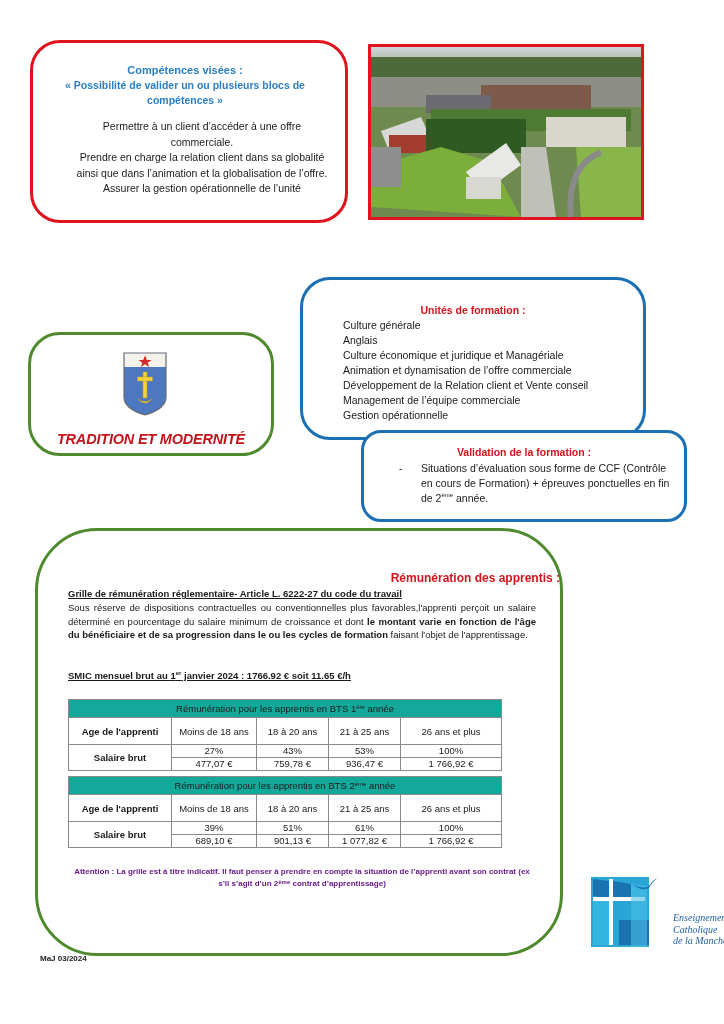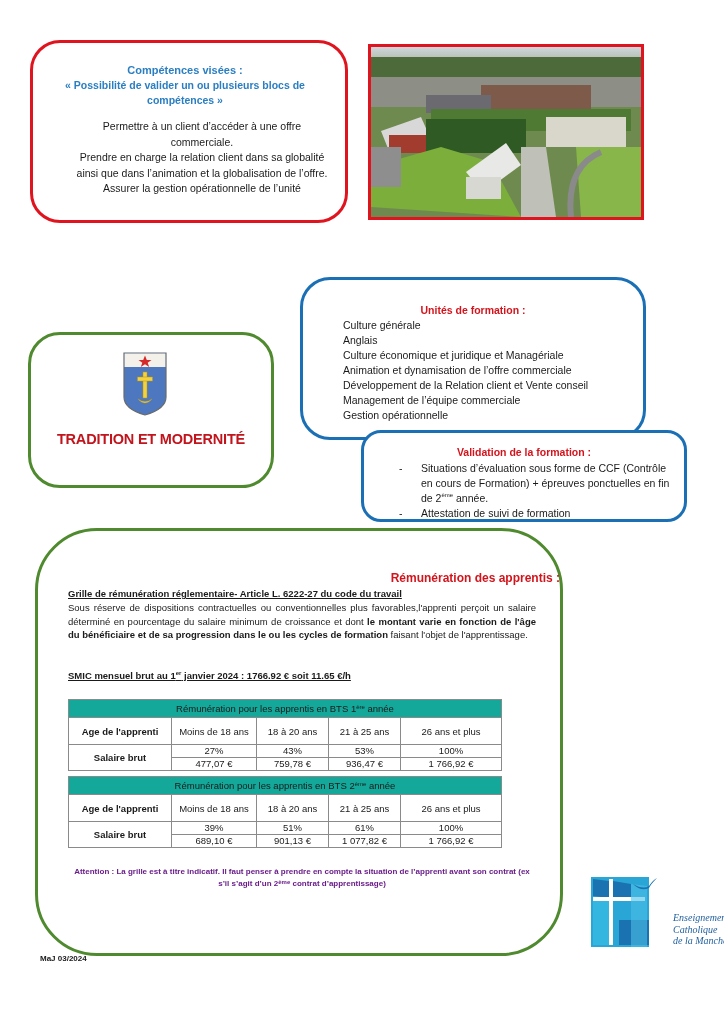--- a/index.html
+++ b/index.html
@@ -17,21 +17,21 @@
   
   #photo { position: absolute; left: 368px; top: 44px; width: 276px; height: 176px; border: 3px solid #e0141e; overflow: hidden; }
   #photo svg { display: block; width: 100%; height: 100%; }
 
   
   #box-units { left: 300px; top: 237px; width: 346px; height: 163px; border: 3px solid #1a6fb5; border-radius: 30px; margin-top: 40px; }
   #box-units .title { position: absolute; left: 0; right: 0; top: 24px; text-align: center; color: #d4141c; font-weight: bold; font-size: 10.5px; }
   #box-units ul { position: absolute; left: 40px; top: 38px; list-style: none; font-size: 10.5px; line-height: 15px; }
 
   
-  #box-trad { left: 28px; top: 332px; width: 246px; height: 156px; border: 3px solid #4f8a2e; border-radius: 32px; }
+  #box-trad { left: 28px; top: 332px; width: 246px; height: 124px; border: 3px solid #4f8a2e; border-radius: 32px; font-style: italic; }
   #box-trad .crest { position: absolute; left: 91px; top: 16px; width: 46px; height: 66px; }
   #box-trad .motto { position: absolute; left: 0; right: 0; top: 96px; text-align: center; color: #c2141c; font-weight: bold; font-size: 14.5px; letter-spacing: -0.2px; }
 
   
   #box-valid { left: 361px; top: 430px; width: 326px; height: 92px; border: 3px solid #1a6fb5; border-radius: 20px; }
   #box-valid .title { position: absolute; left: 0; right: 0; top: 13px; text-align: center; color: #d4141c; font-weight: bold; font-size: 10.5px; }
   #box-valid ul { position: absolute; left: 35px; right: 10px; top: 28px; list-style: none; font-size: 10.5px; line-height: 15px; }
   #box-valid li { position: relative; padding-left: 22px; }
   #box-valid li::before { content: "-"; position: absolute; left: 0; }
   sup { font-size: 6px; vertical-align: top; line-height: 8px; }
@@ -130,21 +130,20 @@
     <rect x="15.5" y="26" width="15" height="4" fill="#f3d23a" stroke="#b8941a" stroke-width="0.5"></rect>
     <path d="M16 48 Q23 56 30 48 Q23 53 16 48 Z" fill="#f3d23a" stroke="#b8941a" stroke-width="0.5"></path>
   </svg>
   <div class="motto">TRADITION ET MODERNITÉ</div>
 </div>
 
 <div class="box" id="box-valid">
   <div class="title">Validation de la formation :</div>
   <ul>
     <li><span>Situations d’évaluation sous forme de CCF (Contrôle en cours de Formation) + épreuves ponctuelles en fin de 2</span><sup>ème</sup><span> année.</span></li>
-    <li>Attestation de suivi de formation</li>
   </ul>
 </div>
 
 <div class="box" id="box-rem">
   <div class="title">Rémunération des apprentis :</div>
   <div class="para grille-title">Grille de rémunération réglementaire- Article L. 6222-27 du code du travail</div>
   <div class="para grille-text"><span>Sous réserve de dispositions contractuelles ou conventionnelles plus favorables,l'apprenti perçoit un salaire déterminé en pourcentage du salaire minimum de croissance et dont </span><b>le montant varie en fonction de l'âge du bénéficiaire et de sa progression dans le ou les cycles de formation</b><span> faisant l'objet de l'apprentissage.</span></div>
   <div class="para smic"><span>SMIC mensuel brut au 1</span><sup>er</sup><span> janvier 2024 : 1766.92 € soit 11.65 €/h</span></div>
 
   <table class="rem" id="tbl1">

